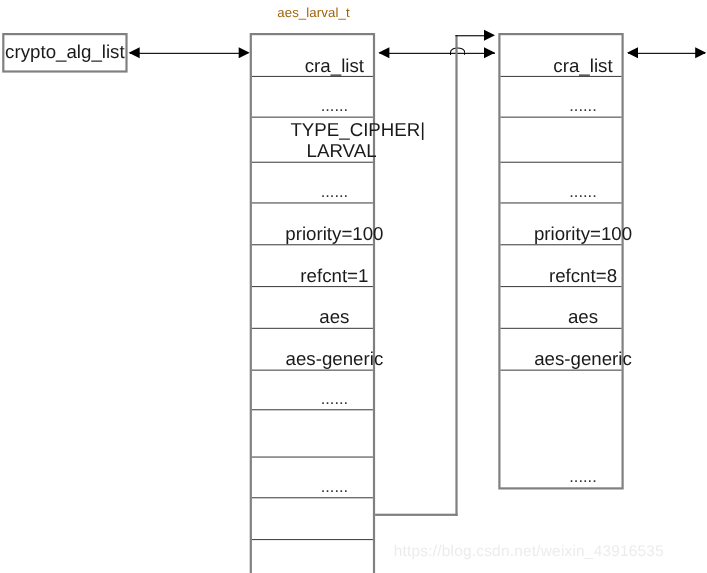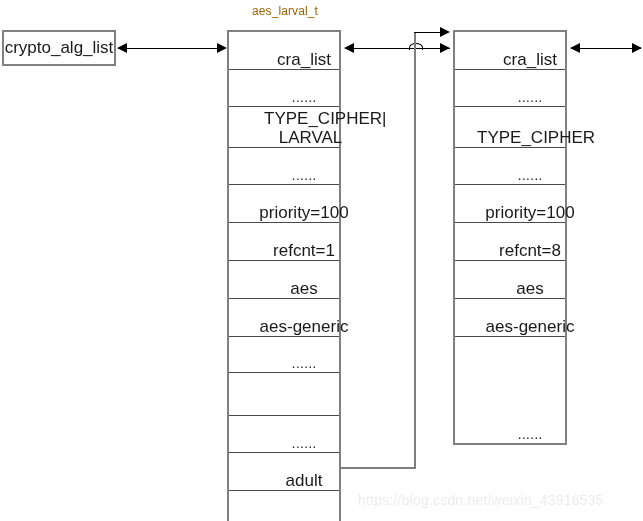--- a/index.html
+++ b/index.html
@@ -200,45 +200,39 @@
     </div>
     <div class="divider" style="top:340px;"></div>
 
     <div class="divider" style="top:383px;"></div>
 
     <div class="row dots" style="top:383px; height:37px;">
       <span class="txt">......</span>
     </div>
     <div class="divider" style="top:420px;"></div>
 
-    <div class="row" style="top:420px; height:38px;">
-      <span class="txt">adult</span>
-    </div>
     <div class="divider" style="top:458px;"></div>
 
     <div class="row dots" style="top:458px; height:38px;">
       <span class="txt">......</span>
     </div>
   </div>
 
   <div class="box" style="left:453px; top:30px; width:114px; height:415px;">
 
     <div class="row" style="top:0px; height:37px;">
       <span class="txt">cra_list</span>
     </div>
     <div class="divider" style="top:37px;"></div>
 
     <div class="row dots" style="top:37px; height:37px;">
       <span class="txt">......</span>
     </div>
     <div class="divider" style="top:74px;"></div>
 
-    <div class="row" style="top:74px; height:41px;">
-      <span class="txt">TYPE_CIPHER</span>
-    </div>
     <div class="divider" style="top:115px;"></div>
 
     <div class="row dots" style="top:115px; height:37px;">
       <span class="txt">......</span>
     </div>
     <div class="divider" style="top:152px;"></div>
 
     <div class="row" style="top:152px; height:38px;">
       <span class="txt">priority=100</span>
     </div>

